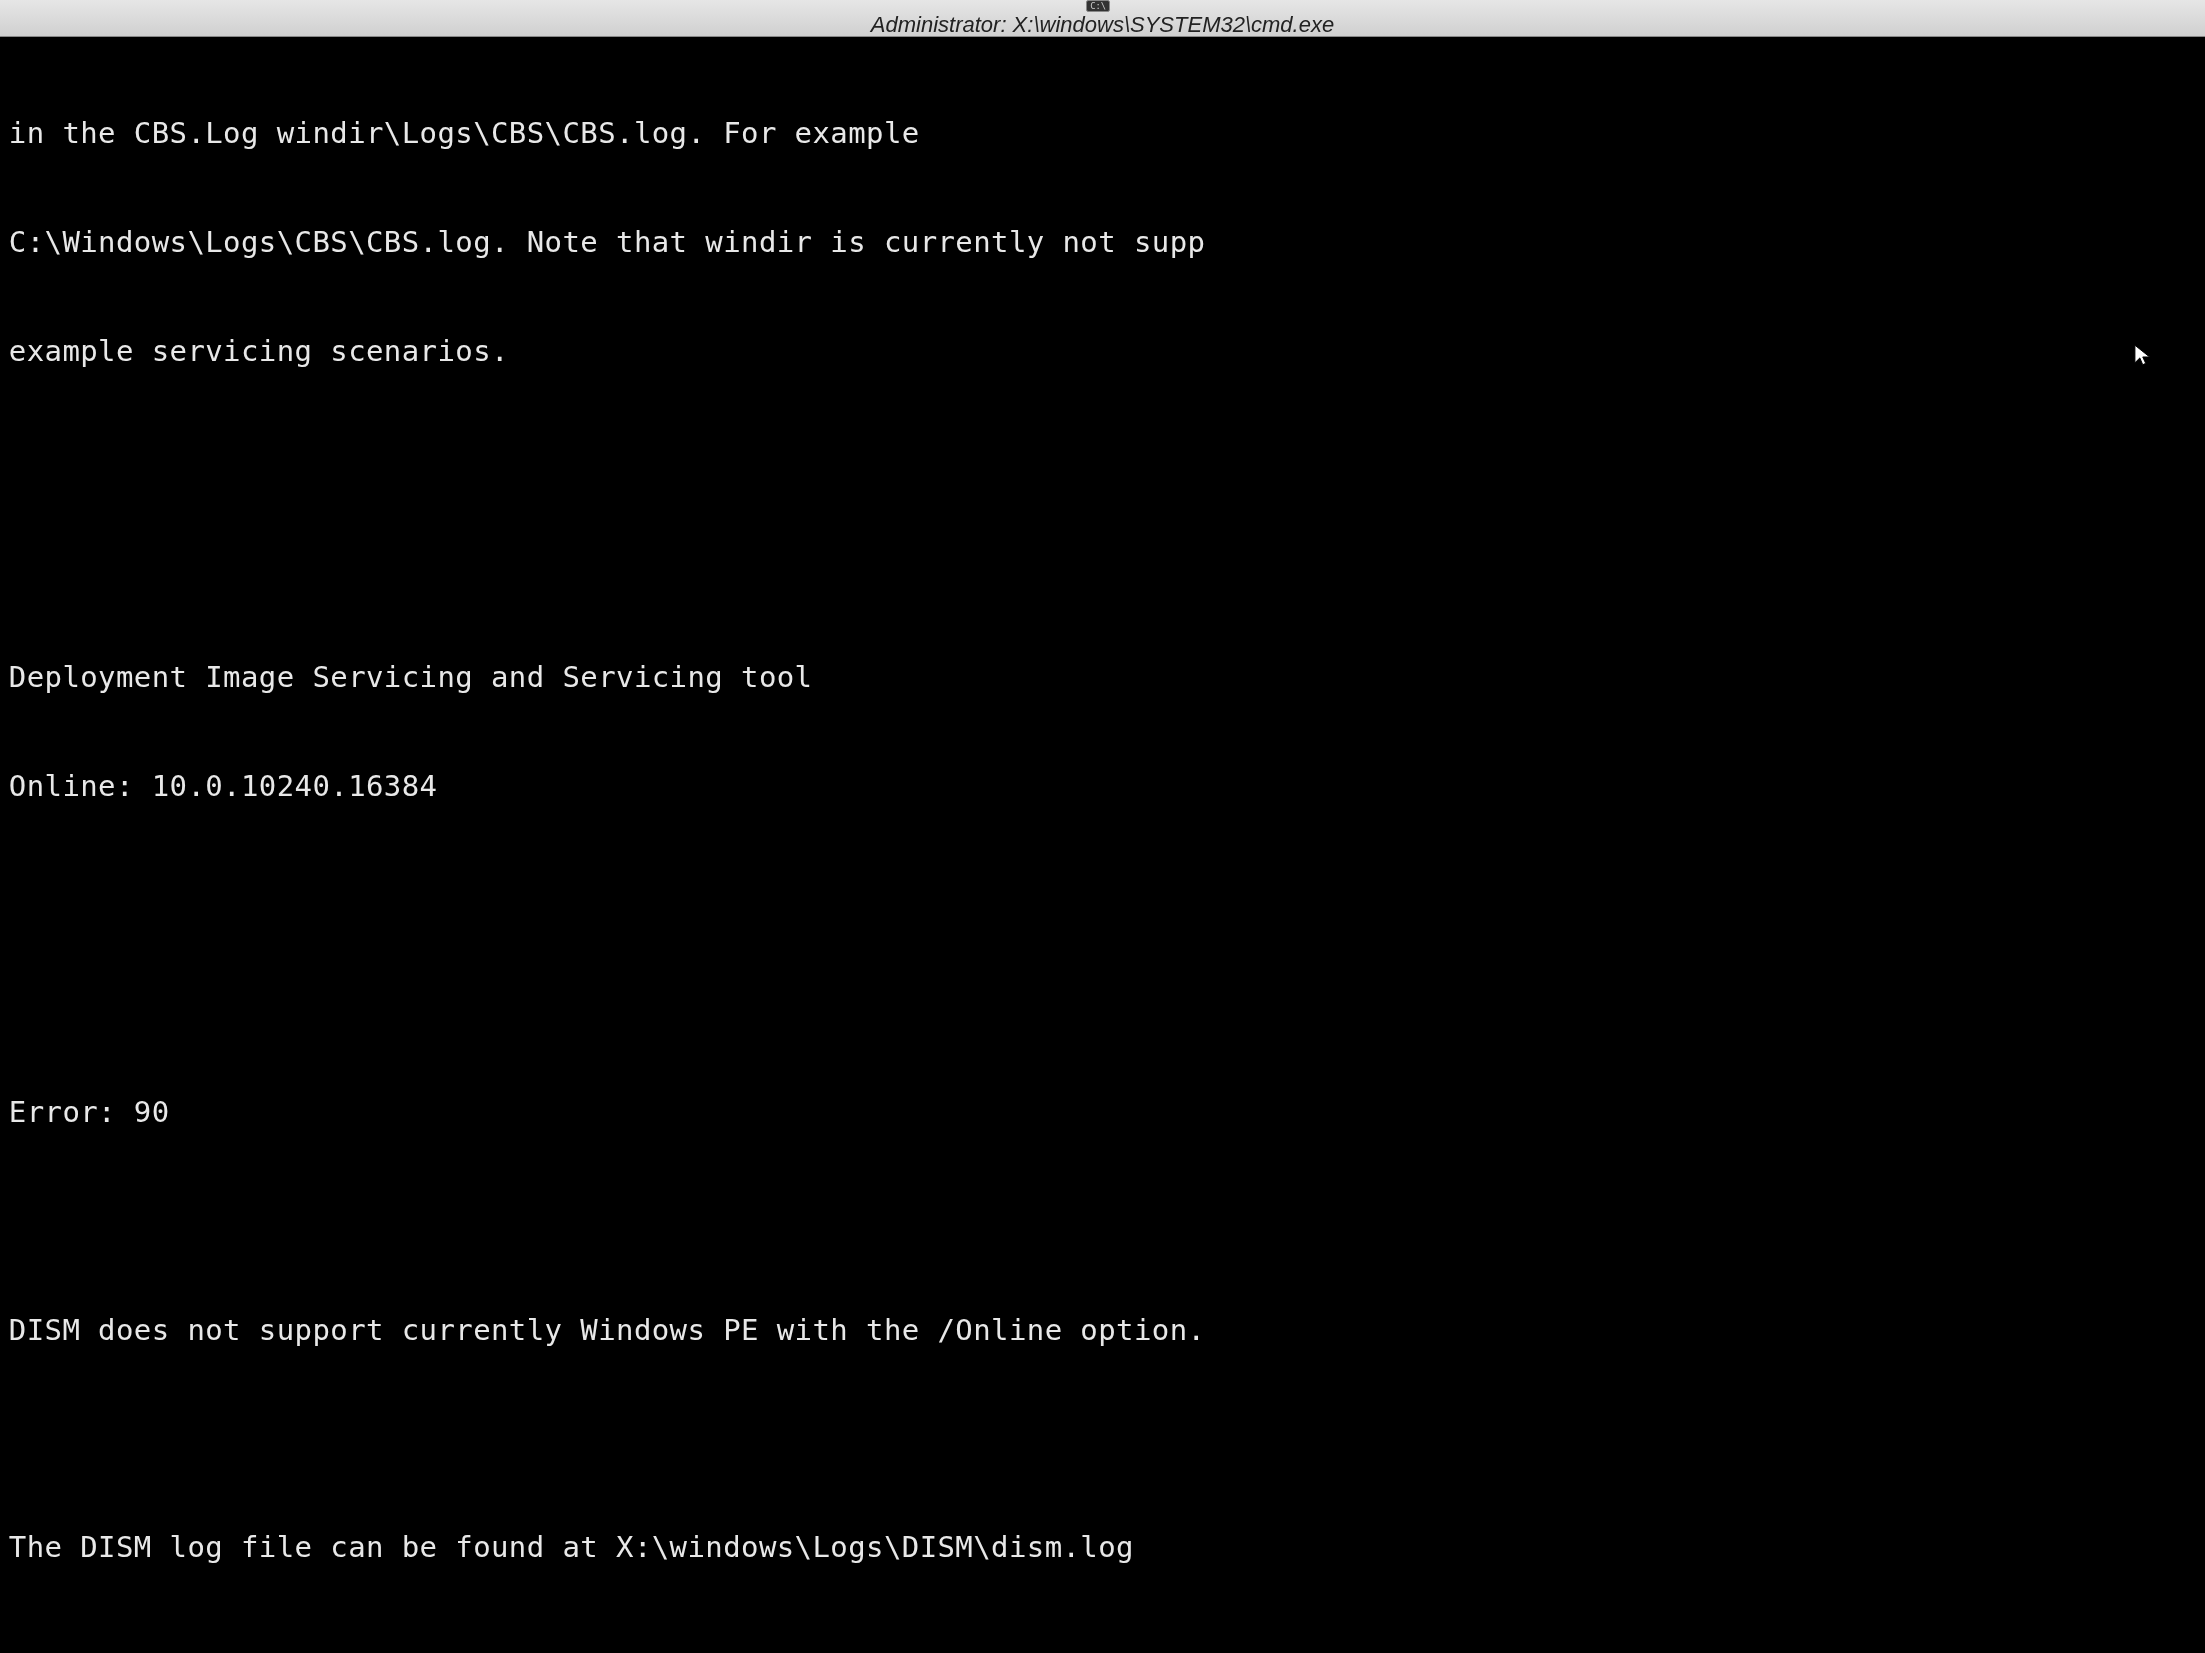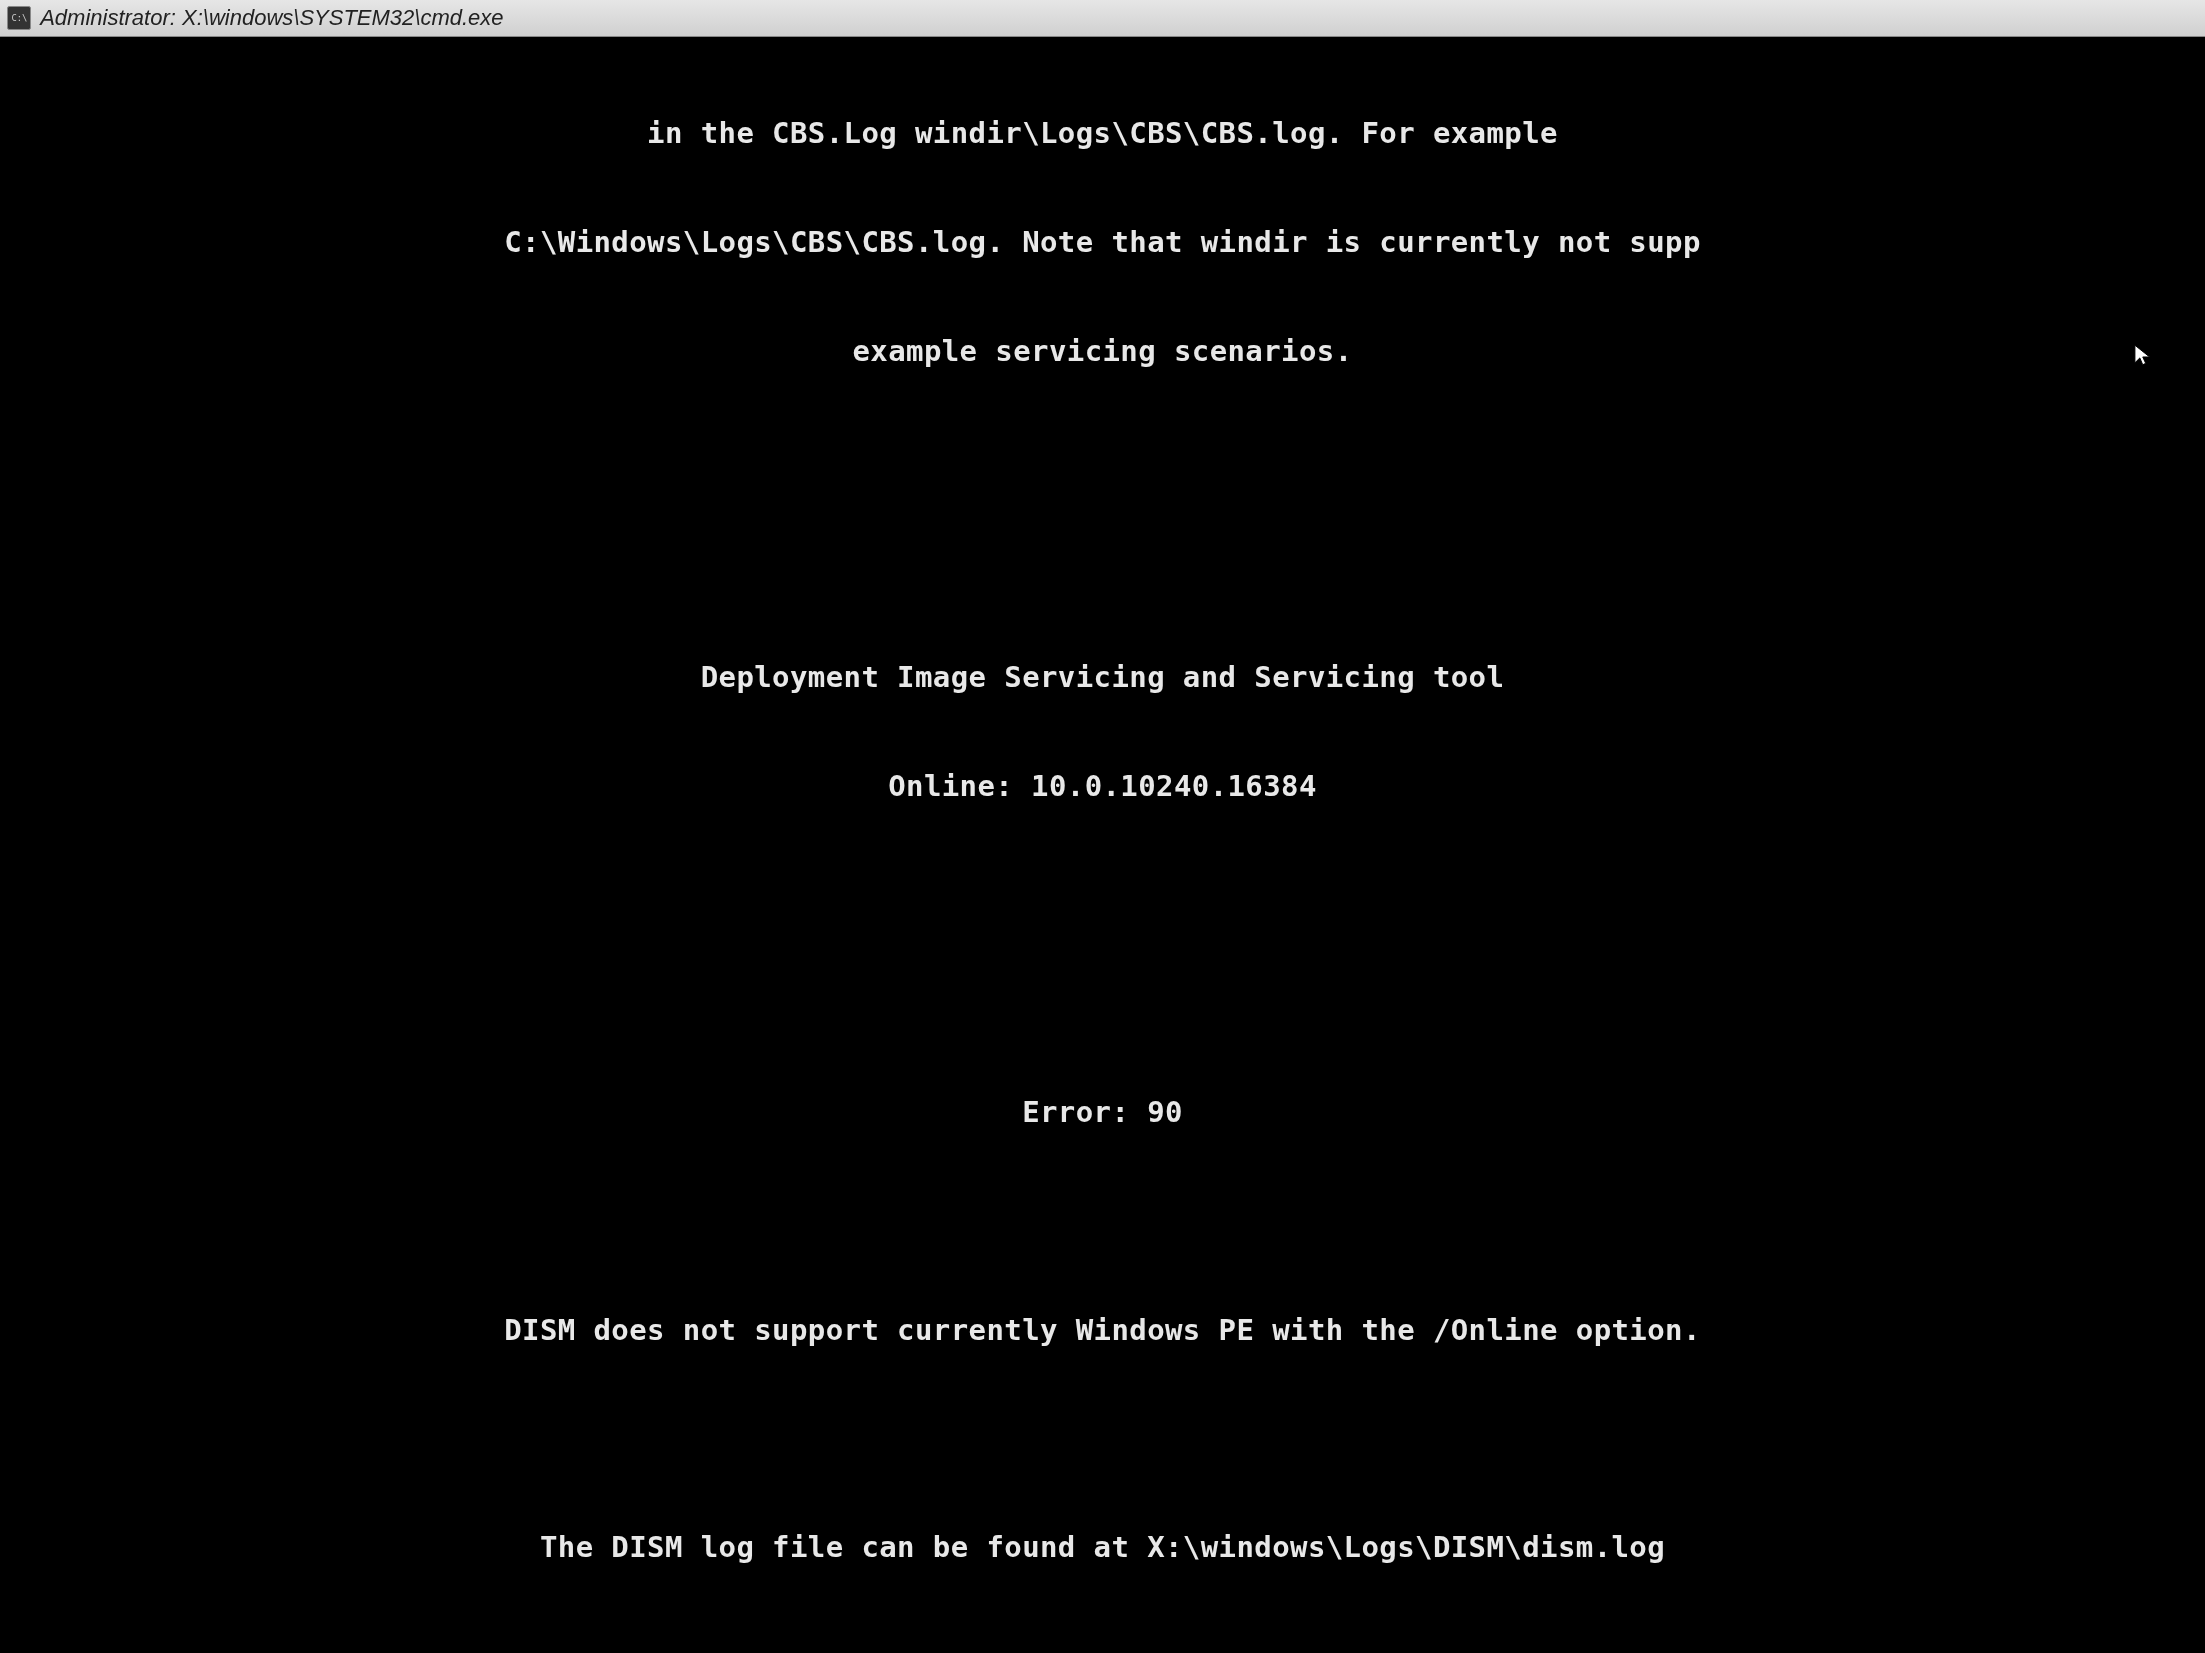--- a/index.html
+++ b/index.html
@@ -20,20 +20,21 @@
     background: transparent;
   }
   .titlebar {
     display: flex;
     align-items: center;
     height: 37px;
     background: linear-gradient(180deg, #e6e6e6 0%, #d0d0d0 100%);
     border-bottom: 0.7px solid #888;
     padding: 0 7.4px;
     box-sizing: border-box;
+    flex-direction: column;
   }
   .titlebar .icon {
     width: 22px;
     height: 22px;
     background: #333;
     border: 0.7px solid #888;
     border-radius: 2.2px;
     margin-right: 8.8px;
     display: flex;
     align-items: center;
@@ -57,22 +58,21 @@
     color: #e8e8e8;
     width: 100%;
     height: calc(100% - 37px);
     box-sizing: border-box;
     padding: 5.9px 8.8px;
     font-size: 29px;
     line-height: 1.25;
     letter-spacing: 0.4px;
     white-space: pre-wrap;
     word-break: break-all;
-    font-weight: 700;
-    text-align: center;
+    font-weight: 400;
   }
   .terminal .line {
     display: block;
   }
   .blank {
     display: block;
     height: 1.25em;
   }
   .cursor {
     position: absolute;

